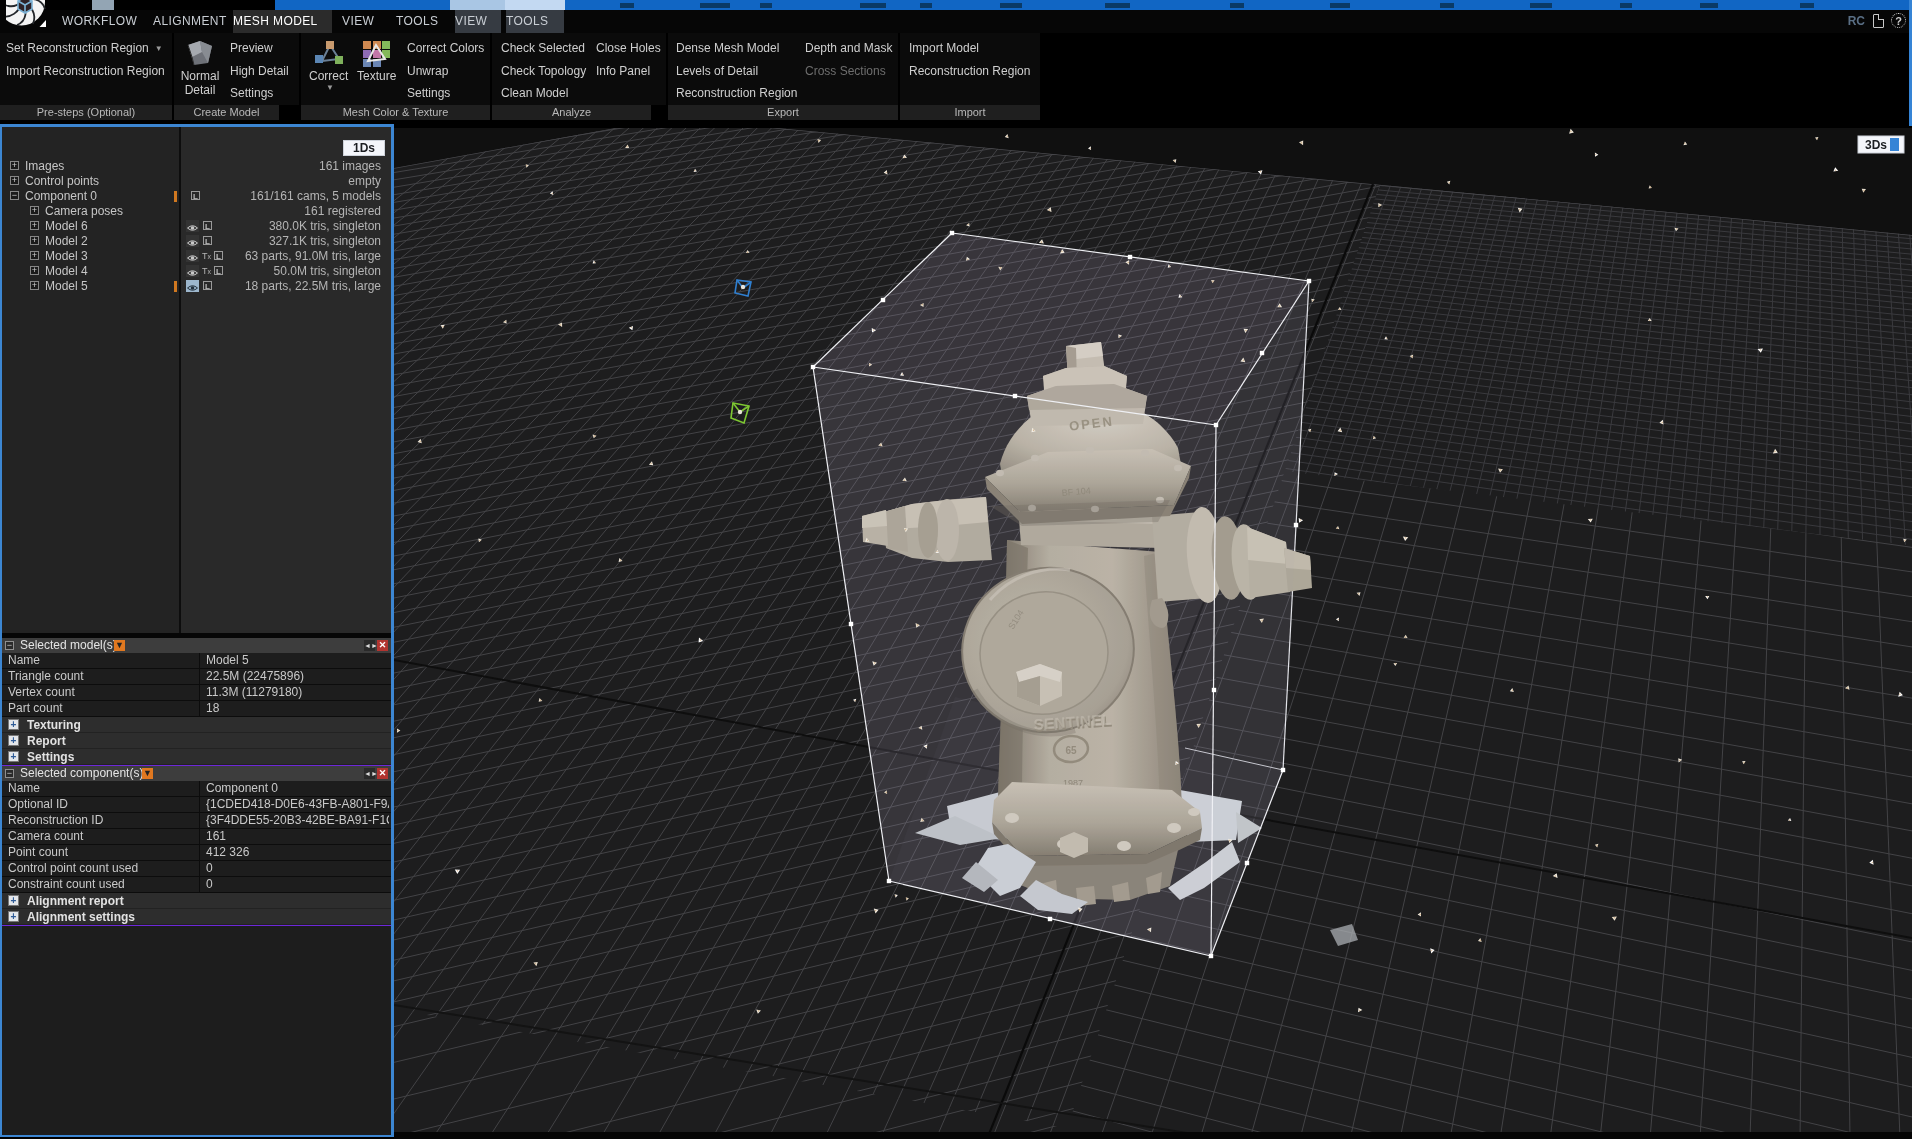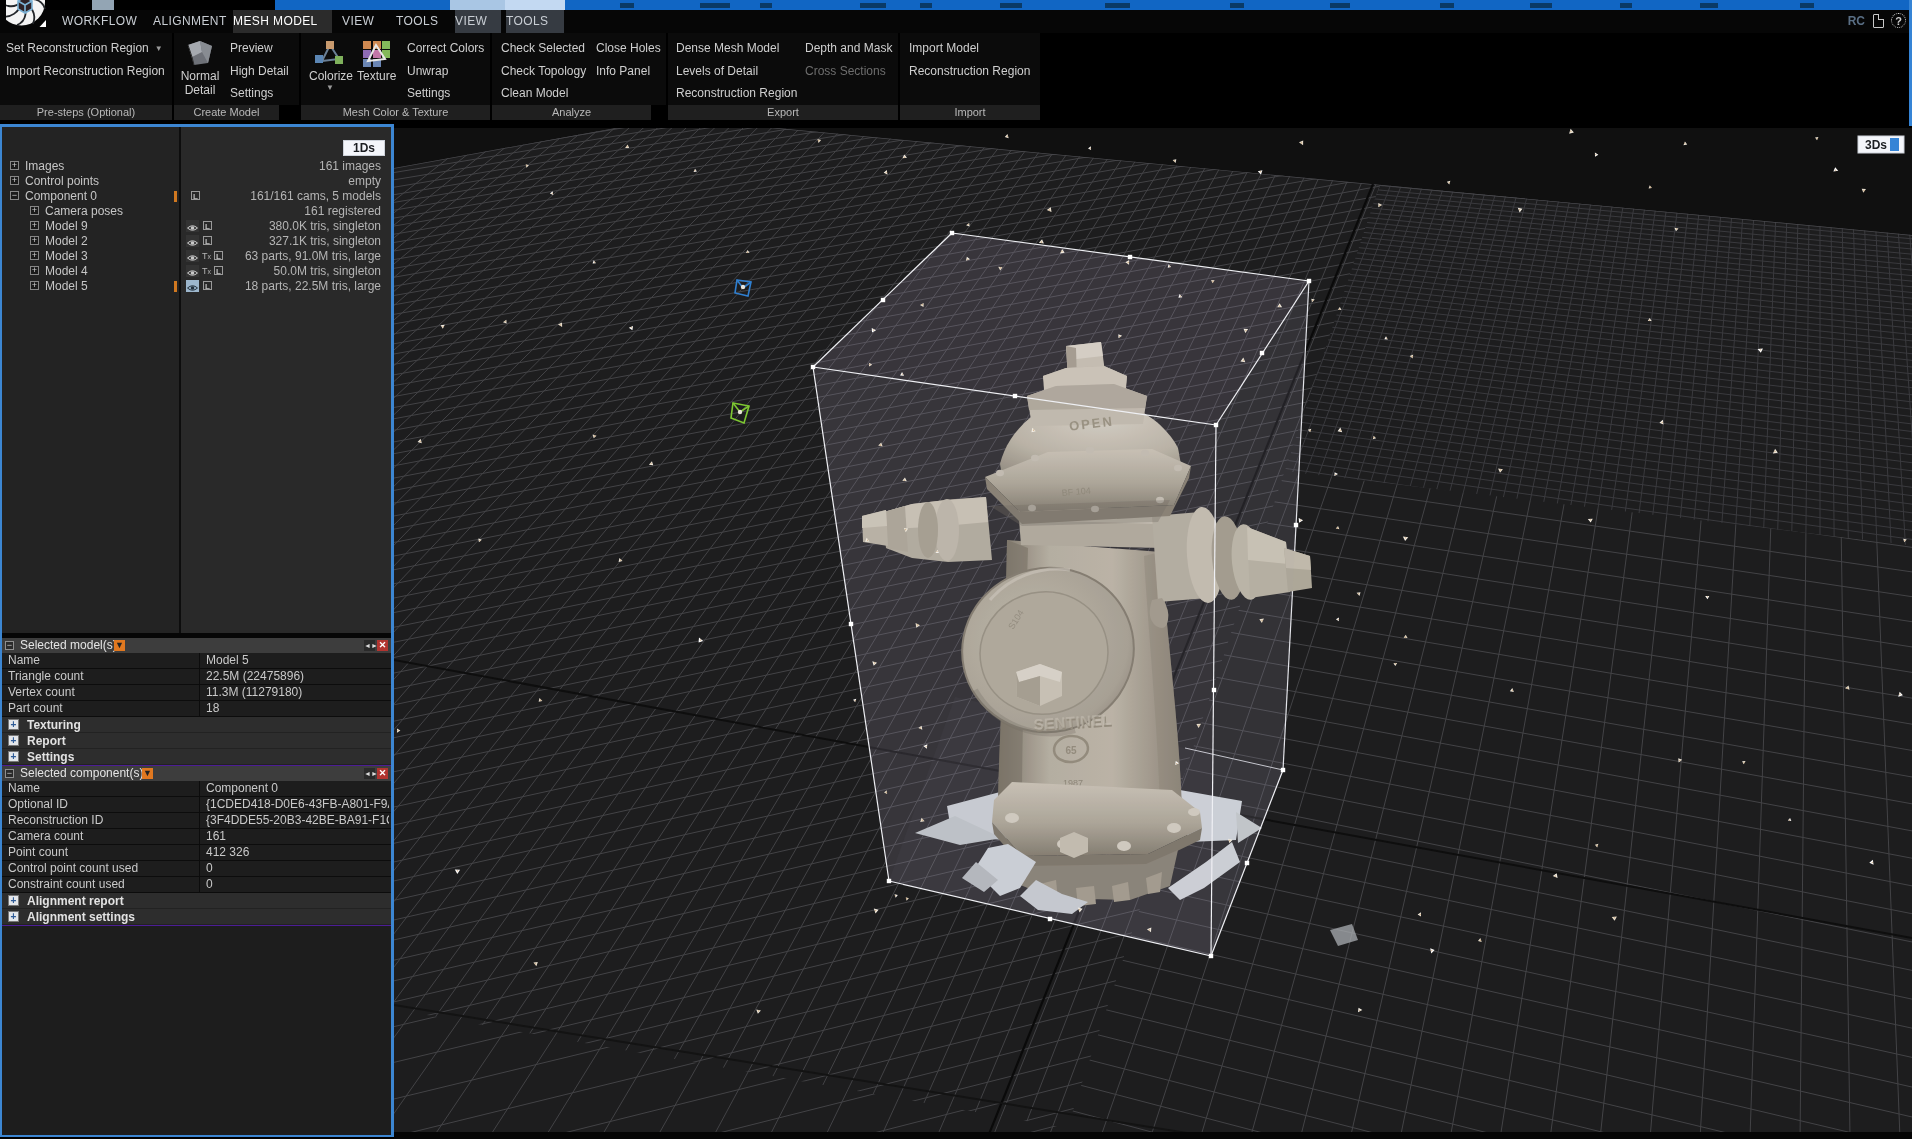--- a/index.html
+++ b/index.html
@@ -111,21 +111,21 @@
   <div class="rbtn" style="left:230px;top:8px">Preview</div>
   <div class="rbtn" style="left:230px;top:31px">High Detail</div>
   <div class="rbtn" style="left:230px;top:53px">Settings</div>
 
   <svg class="abs" style="left:315px;top:8px" width="30" height="26" viewBox="0 0 30 26" xmlns="http://www.w3.org/2000/svg">
     <path d="M15,4 L24,18 L7,20 Z" fill="none" stroke="#6a7f95" stroke-width="2"></path>
     <rect x="11" y="0" width="8" height="8" fill="#c89a6e"></rect>
     <rect x="0" y="14" width="8" height="8" fill="#5b86b4"></rect>
     <rect x="20" y="15" width="8" height="8" fill="#7fb15c"></rect>
   </svg>
-  <div class="rbtn" style="left:309px;top:36px">Colorize</div>
+  <div class="rbtn" style="left:309px;top:36px">Correct</div>
   <div class="abs" style="left:326px;top:50px;color:#9a9a9a;font-size:8px">▼</div>
   <svg class="abs" style="left:362px;top:7px" width="28" height="27" viewBox="0 0 28 27" xmlns="http://www.w3.org/2000/svg">
     <rect x="1" y="1" width="8" height="8" fill="#cf8850"></rect>
     <rect x="11" y="1" width="8" height="8" fill="#cf8850"></rect>
     <rect x="20" y="1" width="8" height="8" fill="#84b95a"></rect>
     <rect x="1" y="10" width="8" height="8" fill="#8e6bb5"></rect>
     <rect x="11" y="10" width="8" height="8" fill="#c276a8"></rect>
     <rect x="20" y="10" width="8" height="8" fill="#84b95a"></rect>
     <rect x="1" y="19" width="8" height="8" fill="#6b86b5"></rect>
     <rect x="11" y="19" width="8" height="8" fill="#6b86b5"></rect>
@@ -144,21 +144,21 @@
   <div class="rbtn" style="left:676px;top:31px">Levels of Detail</div>
   <div class="rbtn" style="left:676px;top:53px">Reconstruction Region</div>
   <div class="rbtn" style="left:805px;top:8px">Depth and Mask</div>
   <div class="rbtn dim" style="left:805px;top:31px">Cross Sections</div>
   <div class="rbtn" style="left:909px;top:8px">Import Model</div>
   <div class="rbtn" style="left:909px;top:31px">Reconstruction Region</div>
 </div>
 
 <div class="abs" style="left:1909px;top:0;width:3px;height:126px;background:#3584d6"></div>
 <style>
-#lpanel{left:0;top:124px;width:394px;height:1013px;background:#4c1d95;border-top:3px solid #3c86d2;border-right:3px solid #3c86d2;border-bottom:3px solid #3c86d2;border-left:2px solid #3c86d2;}
+#lpanel{left:0;top:124px;width:394px;height:1013px;background:#6d28d9;border-top:3px solid #3c86d2;border-right:3px solid #3c86d2;border-bottom:3px solid #3c86d2;border-left:2px solid #3c86d2;}
 #treeL{left:0;top:0;width:177px;height:506px;background:#232323;}
 #treeR{left:179px;top:0;width:210px;height:506px;background:#292929;}
 #treediv{left:177px;top:0;width:2px;height:506px;background:#0d0d0d;}
 .pbox{position:absolute;width:9px;height:9px;border:1px solid #878787;background:#1b1b1b;color:#cfcfcf;font-size:9px;line-height:7px;text-align:center;}
 .tlbl{position:absolute;color:#c6c6c6;font-size:12px;line-height:15px;white-space:nowrap;}
 .tstat{position:absolute;right:10px;color:#b5b5b5;font-size:12px;line-height:15px;white-space:nowrap;}
 .obar{position:absolute;width:3px;height:11px;background:#d07820;}
 .eye{position:absolute;width:13px;height:12px;background:#333;}
 .lbox{position:absolute;width:9px;height:9px;border:1px solid #9a9a9a;color:#bdbdbd;font-size:8px;line-height:9px;text-align:center;font-weight:bold;}
 .txi{position:absolute;color:#b5b5b5;font-size:9px;line-height:12px;}
@@ -191,21 +191,21 @@
     <div class="tstat" style="top:47px">empty</div>
   <div class="pbox" style="left:8px;top:64px">−</div>
     <div class="tlbl" style="left:23px;top:62px">Component 0</div>
      <div class="obar" style="left:172px;top:64px"></div>
      <div class="lbox" style="left:189px;top:64px">L</div>
      <div class="tstat" style="top:62px">161/161 cams, 5 models</div>
   <div class="pbox" style="left:28px;top:79px">+</div>
     <div class="tlbl" style="left:43px;top:77px">Camera poses</div>
     <div class="tstat" style="top:77px">161 registered</div>
   <div class="pbox" style="left:28px;top:94px">+</div>
-    <div class="tlbl" style="left:43px;top:92px">Model 9</div>
+    <div class="tlbl" style="left:43px;top:92px">Model 6</div>
      <div class="eye" style="left:184px;top:93px"><svg width="13" height="12">
         <path d="M1.5,6 Q6.5,1.5 11.5,6 Q6.5,10.5 1.5,6 Z" fill="none" stroke="#c9c9c9" stroke-width="1"></path>
         <circle cx="6.5" cy="6" r="1.8" fill="#c9c9c9"></circle>
       </svg></div>
      <div class="lbox" style="left:201px;top:94px">L</div>
      <div class="tstat" style="top:92px">380.0K tris, singleton</div>
   <div class="pbox" style="left:28px;top:109px">+</div>
     <div class="tlbl" style="left:43px;top:107px">Model 2</div>
      <div class="eye" style="left:184px;top:108px"><svg width="13" height="12">
         <path d="M1.5,6 Q6.5,1.5 11.5,6 Q6.5,10.5 1.5,6 Z" fill="none" stroke="#c9c9c9" stroke-width="1"></path>

